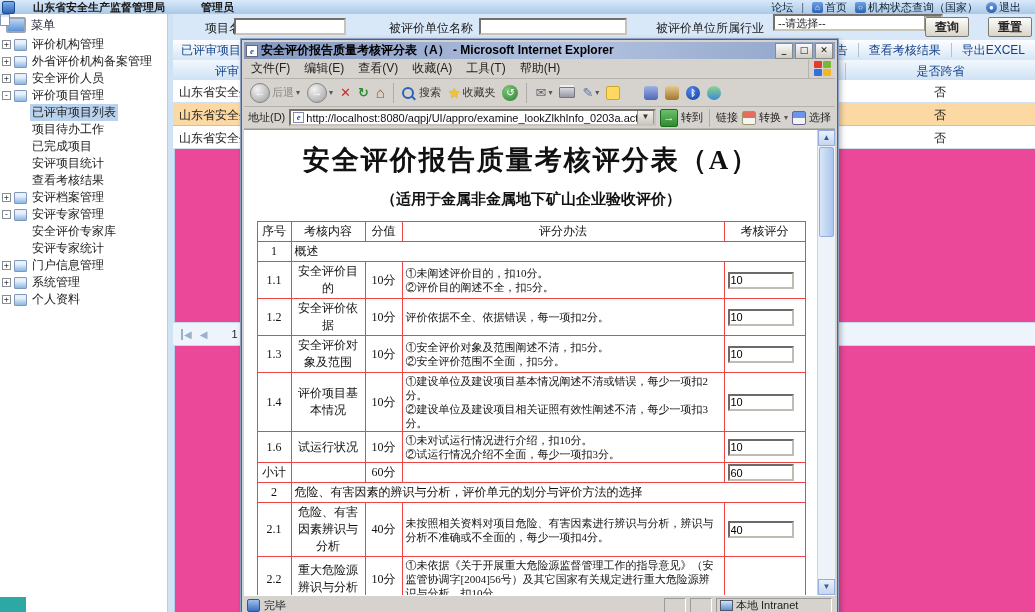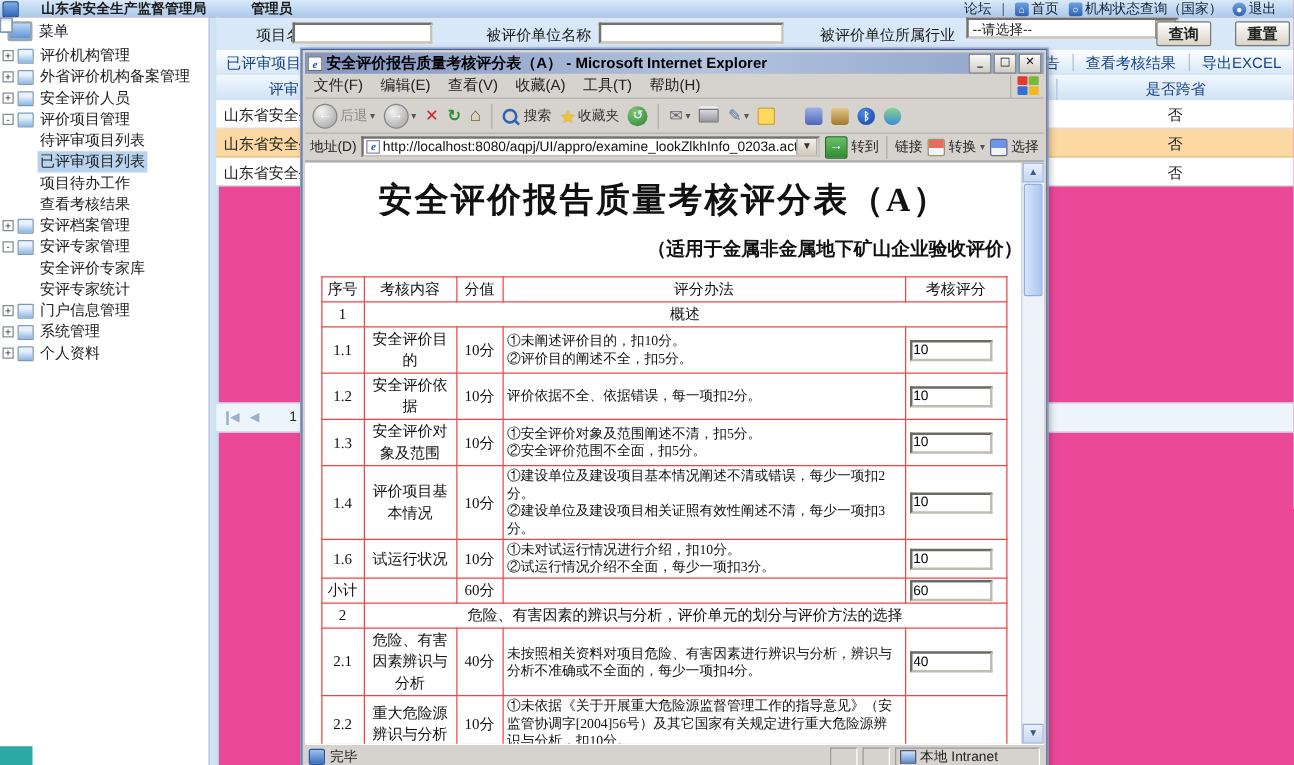--- a/index.html
+++ b/index.html
@@ -145,30 +145,30 @@
   .gobox{width:16px;height:16px;background:linear-gradient(#6cc06c,#2e8c2e);border:1px solid #1e6c1e;
     border-radius:2px;color:#fff;font-weight:bold;font-size:11px;line-height:15px;text-align:center;}
   .abgroup{display:flex;align-items:center;gap:3px;cursor:pointer;}
   .absep{width:1px;height:18px;background:#b0ada6;margin:0 2px;}
   .cvt{width:12px;height:12px;border-radius:2px;background:linear-gradient(#e86c5c 50%,#f4f4f4 50%);border:1px solid #996;}
   .sel12{width:12px;height:12px;border-radius:2px;background:linear-gradient(#6c94e8 50%,#f4f4f4 50%);border:1px solid #669;}
 
   .ie-content{flex:1;position:relative;background:#fff;overflow:hidden;border-top:1px solid #9a9a9a;}
   .page{position:absolute;left:0;top:0;right:17px;font-family:"Liberation Serif","DejaVu Serif",serif;color:#111;}
   .rtitle{margin-top:12px;text-align:center;font-size:27px;font-weight:bold;letter-spacing:2px;}
-  .rsub{margin-top:12px;text-align:right;font-size:15px;font-weight:bold;}
+  .rsub{margin-top:12px;text-align:center;font-size:15px;font-weight:bold;}
   .rtable{margin:12px auto 0;border-collapse:collapse;width:548px;font-size:12px;table-layout:fixed;}
   .rtable th,.rtable td{border:1px solid #ef4444;padding:1px 3px;font-weight:normal;vertical-align:middle;}
   .rtable th{text-align:center;height:16px;}
   .c-no{text-align:center;}
   .c-content{text-align:center;}
   .c-score{text-align:center;}
   .c-method{font-size:11px;line-height:14px;}
   .mline{white-space:normal;}
-  .c-sec{text-align:center;height:15px;}
+  .c-sec{text-align:left;height:15px;}
   .score-input{width:60px;height:13px;border:2px inset #c0bcb4;font-size:11px;padding:0 1px;
     font-family:"Liberation Sans",sans-serif;}
 
   .vscroll{position:absolute;top:0;right:0;bottom:0;width:17px;background:#eef3fa;border-left:1px solid #c6d4e8;}
   .sbtn{position:absolute;left:0;right:0;height:16px;background:linear-gradient(#eaf1fc,#c4d6f0);
     border:1px solid #93aede;box-sizing:border-box;color:#3a5a8c;font-size:8px;line-height:14px;
     text-align:center;cursor:pointer;}
   .sbtn.up{top:0;}.sbtn.down{bottom:0;}
   .sthumb{position:absolute;left:1px;right:1px;top:17px;height:88px;
     background:linear-gradient(90deg,#d8e5f8,#aac6ee);border:1px solid #93aede;border-radius:2px;cursor:grab;}
@@ -230,34 +230,39 @@
         <div class="titem">
           <span class="ttog">+</span>
           <span class="tico folder"></span>
           <span class="tlabel">安全评价人员</span>
         </div>
         <div class="titem">
           <span class="ttog">-</span>
           <span class="tico folder-open"></span>
           <span class="tlabel">评价项目管理</span>
         </div>
+        <div class="titem lvl1 tsel">
+          <span class="tspace"></span>
+          <span class="tico page"></span>
+          <span class="tlabel">已评审项目列表</span>
+        </div>
         <div class="titem lvl1">
           <span class="tspace"></span>
           <span class="tico page"></span>
-          <span class="tlabel">待评审项目列表</span>
-        </div>
-        <div class="titem lvl1 tsel">
-          <span class="tspace"></span>
-          <span class="tico page"></span>
-          <span class="tlabel">已评审项目列表</span>
+          <span class="tlabel">项目待办工作</span>
         </div>
         <div class="titem lvl1">
           <span class="tspace"></span>
           <span class="tico page"></span>
-          <span class="tlabel">项目待办工作</span>
+          <span class="tlabel">已完成项目</span>
+        </div>
+        <div class="titem lvl1">
+          <span class="tspace"></span>
+          <span class="tico page"></span>
+          <span class="tlabel">安评项目统计</span>
         </div>
         <div class="titem lvl1">
           <span class="tspace"></span>
           <span class="tico page"></span>
           <span class="tlabel">查看考核结果</span>
         </div>
         <div class="titem">
           <span class="ttog">+</span>
           <span class="tico folder"></span>
           <span class="tlabel">安评档案管理</span>

